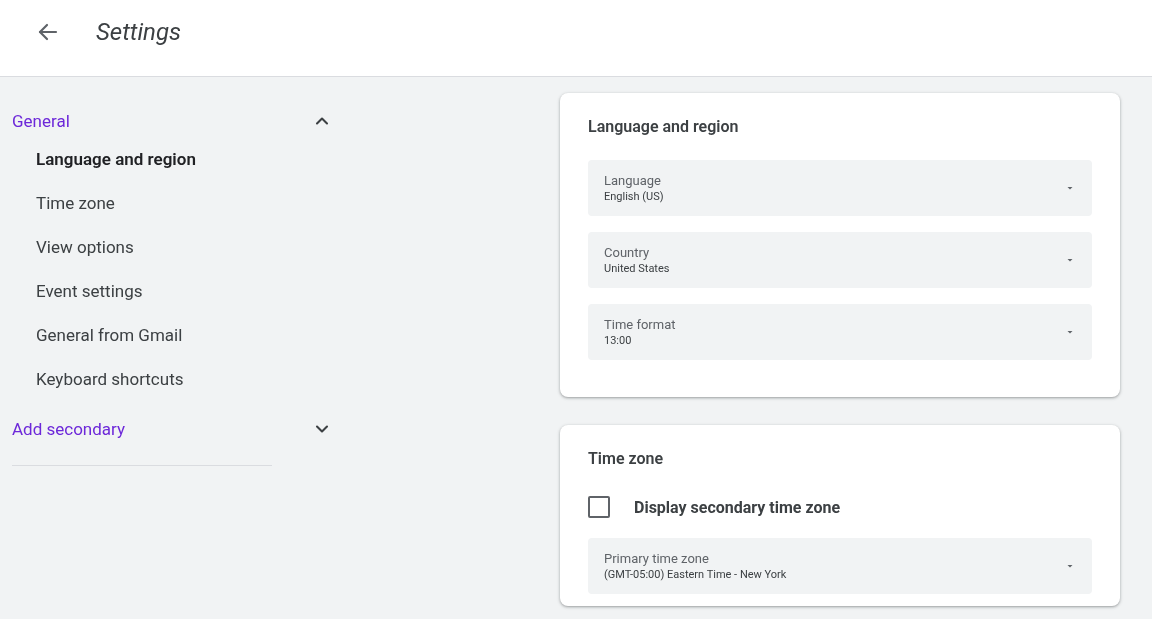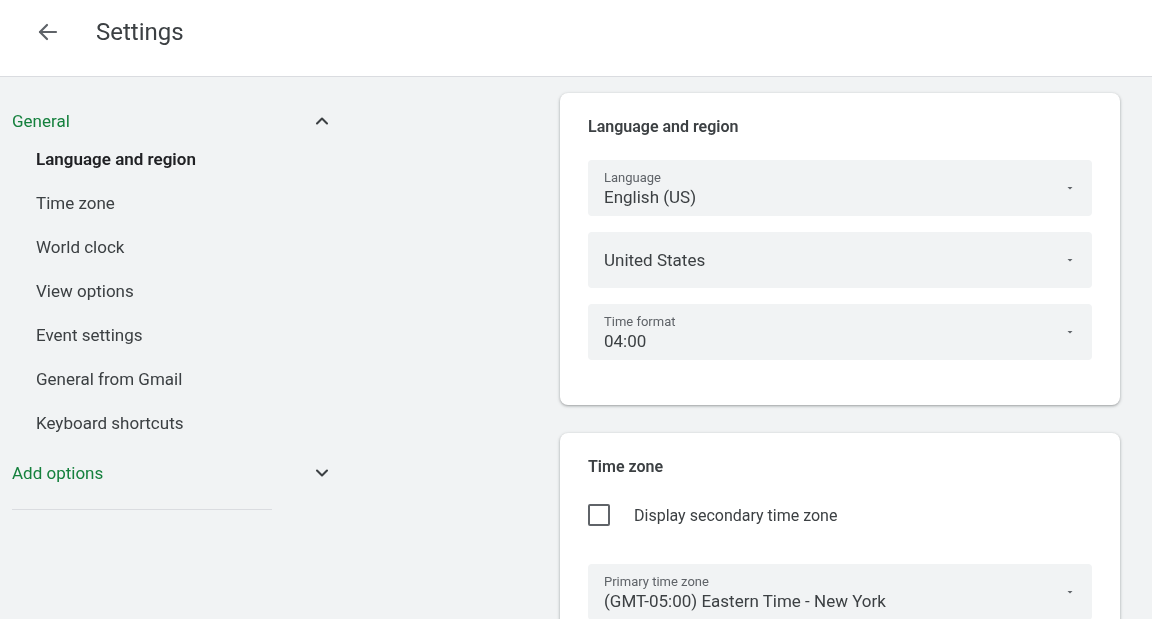--- a/index.html
+++ b/index.html
@@ -8,20 +8,21 @@
       background: #fff;
       color: #202124;
       overflow-x: hidden;
     }
     .header {
       display: flex;
       align-items: center;
       padding: 8px 16px 20px 16px;
       background: #fff;
       border-bottom: 1px solid #dadce0;
+      font-style: italic;
     }
     .back-arrow {
       width: 48px;
       height: 48px;
       display: flex;
       align-items: center;
       justify-content: center;
       cursor: pointer;
       border-radius: 50%;
       color: #5f6368;
@@ -48,21 +49,21 @@
     .side-section {
       padding: 12px 0 12px 0;
     }
     .side-header {
       display: flex;
       align-items: center;
       justify-content: space-between;
       padding: 6px 28px 6px 0;
       cursor: pointer;
       font-size: 17px;
-      color: #15803d;
+      color: #6d28d9;
       font-weight: 400;
     }
     .side-header .chev {
       color: #3c4043;
     }
     .side-items {
       padding-left: 24px;
     }
     .side-item {
       padding: 12px 0;
@@ -102,39 +103,40 @@
       background: #f1f3f4;
       border-radius: 4px;
       padding: 8px 16px 8px 16px;
       margin-bottom: 16px;
       display: flex;
       align-items: center;
       justify-content: space-between;
       cursor: pointer;
       min-height: 56px;
     }
-    .select-field:last-child { margin-bottom: 17px; }
+    .select-field:last-child { margin-bottom: 9px; }
     .select-text { flex: 1; }
     .select-label {
       font-size: 13px;
       color: #5f6368;
       margin-bottom: 2px;
     }
     .select-value {
-      font-size: 17px;
+      font-size: 11px;
       color: #3c4043;
     }
     .select-arrow {
       color: #5f6368;
       font-size: 12px;
     }
     .checkbox-row {
       display: flex;
       align-items: center;
-      padding: 4px 0 38px 0;
+      padding: 4px 0 20px 0;
+      font-weight: bold;
     }
     .checkbox {
       width: 22px;
       height: 22px;
       border: 2px solid #5f6368;
       border-radius: 2px;
       margin-right: 24px;
       cursor: pointer;
       flex-shrink: 0;
     }
@@ -165,30 +167,29 @@
         <span>General</span>
         <span class="chev">
           <svg width="20" height="20" viewBox="0 0 24 24" fill="none" stroke="#3c4043" stroke-width="2.5" stroke-linecap="round" stroke-linejoin="round">
               <polyline points="6 15 12 9 18 15"></polyline>
             </svg>
         </span>
       </div>
       <div class="side-items">
         <div class="side-item active">Language and region</div>
         <div class="side-item">Time zone</div>
-        <div class="side-item">World clock</div>
         <div class="side-item">View options</div>
         <div class="side-item">Event settings</div>
         <div class="side-item">General from Gmail</div>
         <div class="side-item">Keyboard shortcuts</div>
       </div>
     </div>
 
     <div class="side-header">
-      <span>Add options</span>
+      <span>Add secondary</span>
       <span class="chev">
         <svg width="20" height="20" viewBox="0 0 24 24" fill="none" stroke="#3c4043" stroke-width="2.5" stroke-linecap="round" stroke-linejoin="round">
             <polyline points="6 9 12 15 18 9"></polyline>
           </svg>
       </span>
     </div>
 
 
     <div class="divider-line"></div>
   </div>
@@ -205,33 +206,34 @@
         </div>
         <span class="select-arrow">
           <svg width="12" height="12" viewBox="0 0 24 24" fill="#5f6368">
               <path d="M7 10l5 5 5-5z"></path>
             </svg>
         </span>
       </div>
 
       <div class="select-field">
         <div class="select-text">
+          <div class="select-label">Country</div>
           <div class="select-value">United States</div>
         </div>
         <span class="select-arrow">
           <svg width="12" height="12" viewBox="0 0 24 24" fill="#5f6368">
               <path d="M7 10l5 5 5-5z"></path>
             </svg>
         </span>
       </div>
 
       <div class="select-field">
         <div class="select-text">
           <div class="select-label">Time format</div>
-          <div class="select-value">04:00</div>
+          <div class="select-value">13:00</div>
         </div>
         <span class="select-arrow">
           <svg width="12" height="12" viewBox="0 0 24 24" fill="#5f6368">
               <path d="M7 10l5 5 5-5z"></path>
             </svg>
         </span>
       </div>
     </div>
 
     <div class="card" style="padding-bottom:12px;">

